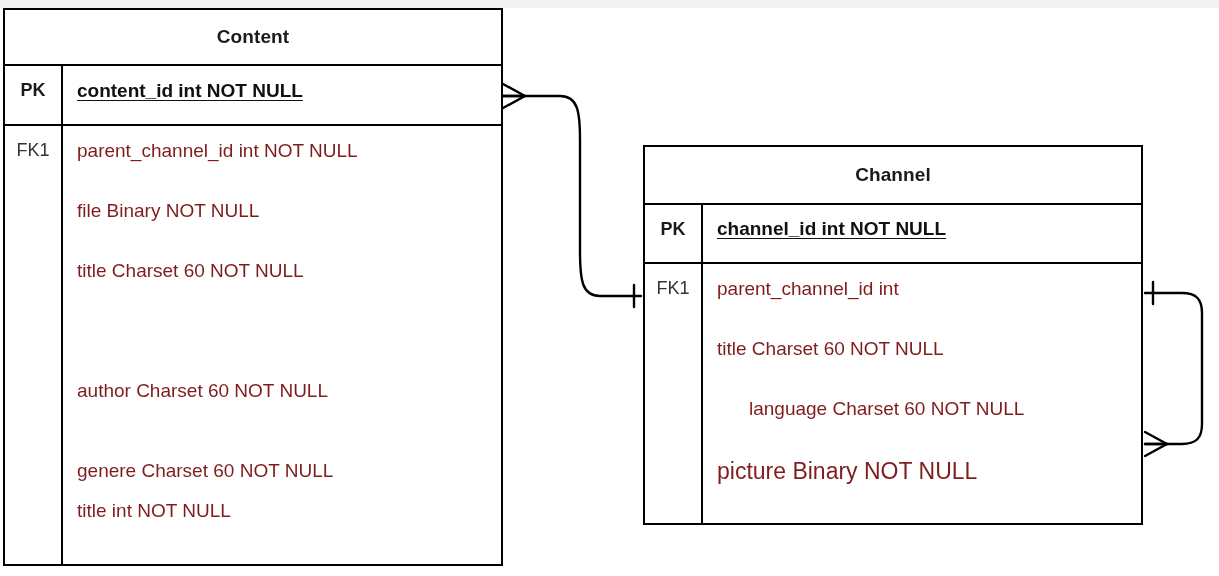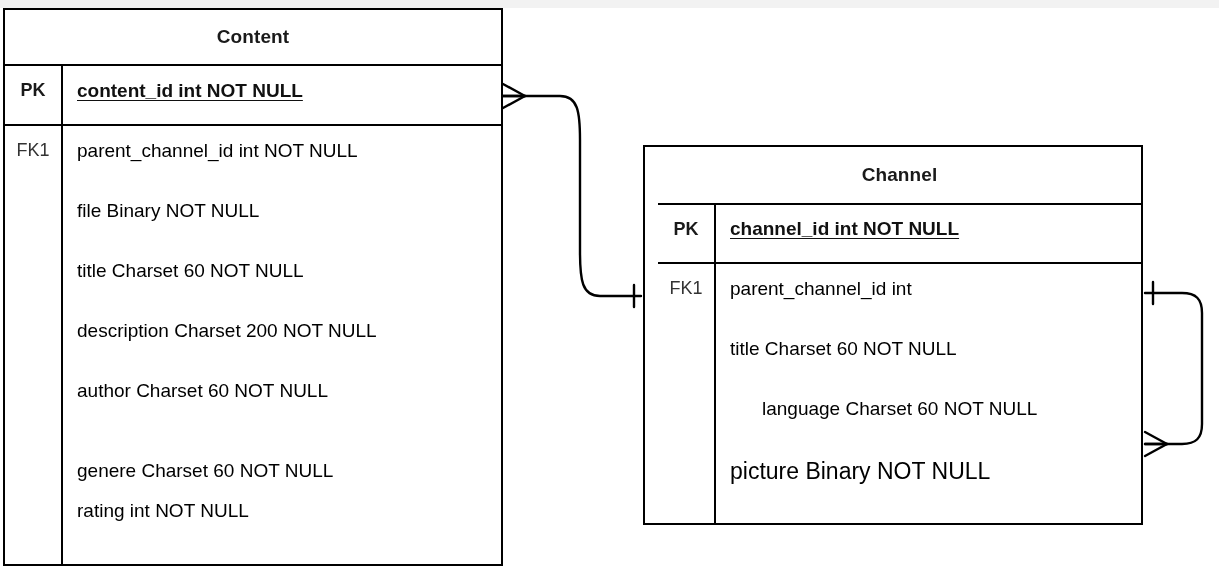--- a/index.html
+++ b/index.html
@@ -68,21 +68,21 @@
     font-weight: bold;
     color: #1a1a1a;
   }
   .field-cell {
     box-sizing: border-box;
     flex: 1 1 auto;
     position: relative;
   }
   .field-line {
     position: absolute;
-    color: #000000;
+    color: #7f1d1d;
     white-space: nowrap;
   }
   .field-line.pk {
     font-weight: bold;
     color: #111111;
     text-decoration: underline;
     text-underline-offset: 3px;
   }
   
   #connectors {
@@ -111,29 +111,28 @@
         <div class="field-line pk" style="left:14px; top:14px; font-size:19px;">content_id int NOT NULL</div>
       </div>
     </div>
 
     <div class="entity-row" style="height:438px;">
       <div class="key-cell" style="width:58px; font-size:18px;">FK1</div>
       <div class="field-cell">
         <div class="field-line" style="left:14px; top:14px; font-size:19px;">parent_channel_id int NOT NULL</div>
         <div class="field-line" style="left:14px; top:74px; font-size:19px;">file Binary NOT NULL</div>
         <div class="field-line" style="left:14px; top:134px; font-size:19px;">title Charset 60 NOT NULL</div>
-        <div class="field-line" style="left:14px; top:194px; font-size:19px;">description Charset 200 NOT NULL</div>
         <div class="field-line" style="left:14px; top:254px; font-size:19px;">author Charset 60 NOT NULL</div>
         <div class="field-line" style="left:14px; top:314px; font-size:19px;margin-top:20px;">genere Charset 60 NOT NULL</div>
-        <div class="field-line" style="left:14px; top:374px; font-size:19px;">rating int NOT NULL</div>
+        <div class="field-line" style="left:14px; top:374px; font-size:19px;">title int NOT NULL</div>
       </div>
     </div>
   </div>
 
-  <div class="entity" id="entity-channel" style="left:643px; top:145px; width:500px; height:380px;padding-left:13px;">
+  <div class="entity" id="entity-channel" style="left:643px; top:145px; width:500px; height:380px;">
 
     <div class="entity-title" style="height:58px; font-size:19px;">Channel</div>
 
     <div class="entity-row row-pk" style="height:59px;">
       <div class="key-cell bold" style="width:58px; font-size:18px;">PK</div>
       <div class="field-cell">
         <div class="field-line pk" style="left:14px; top:13px; font-size:19px;">channel_id int NOT NULL</div>
       </div>
     </div>
 

